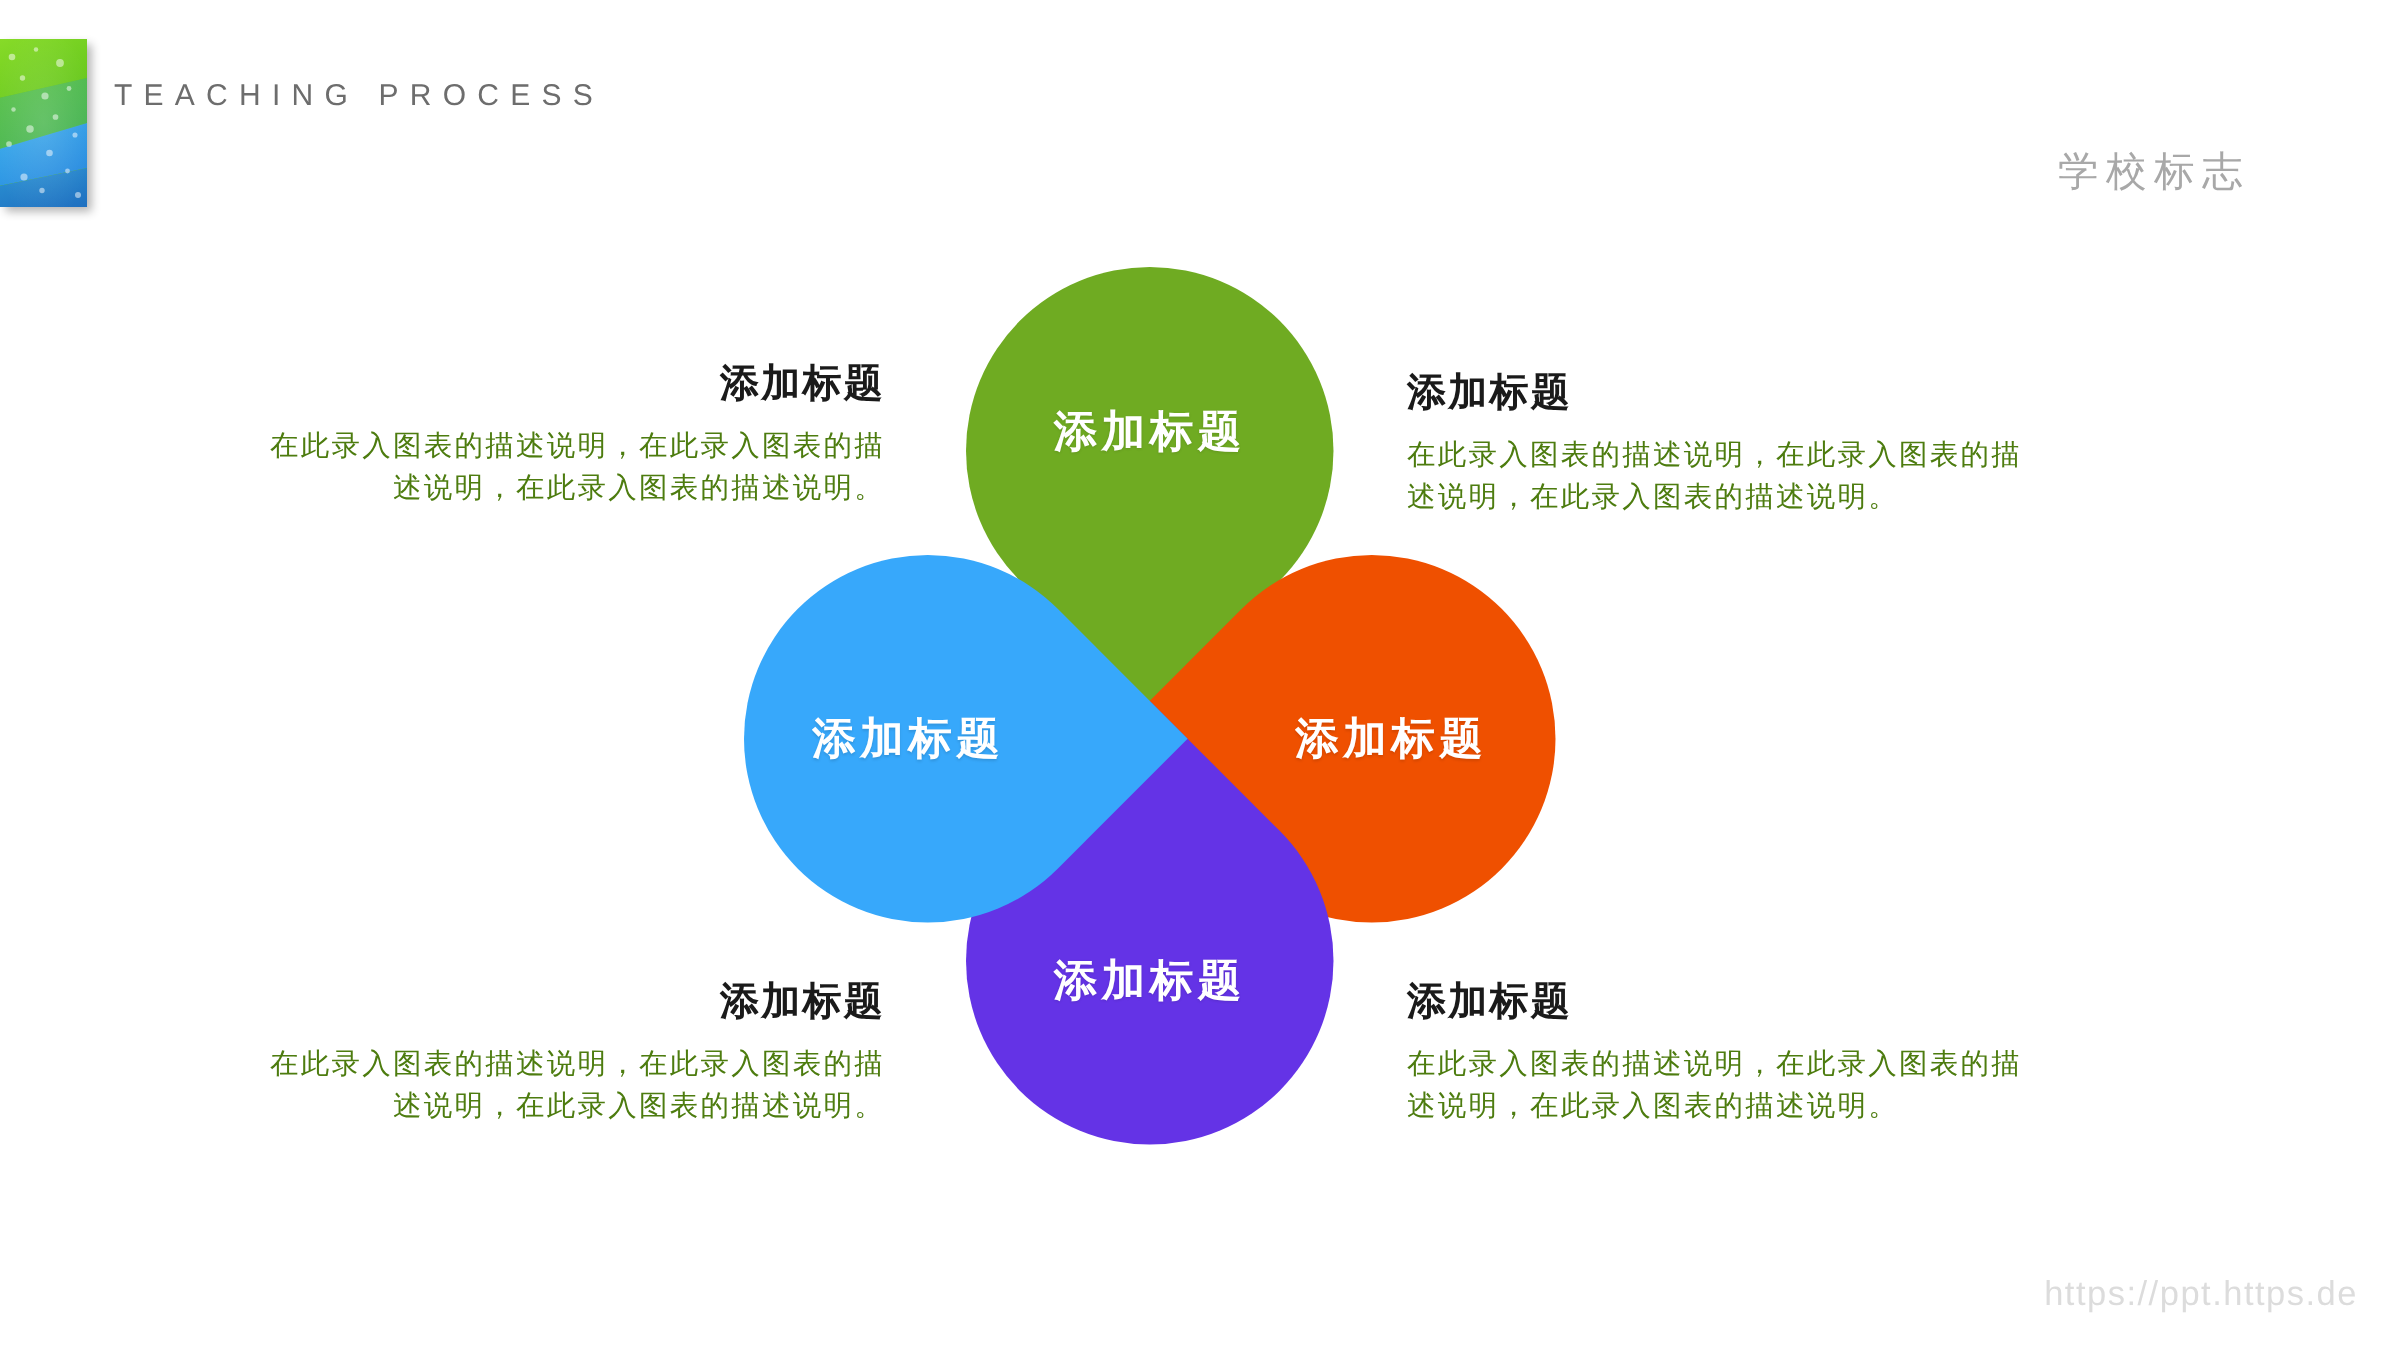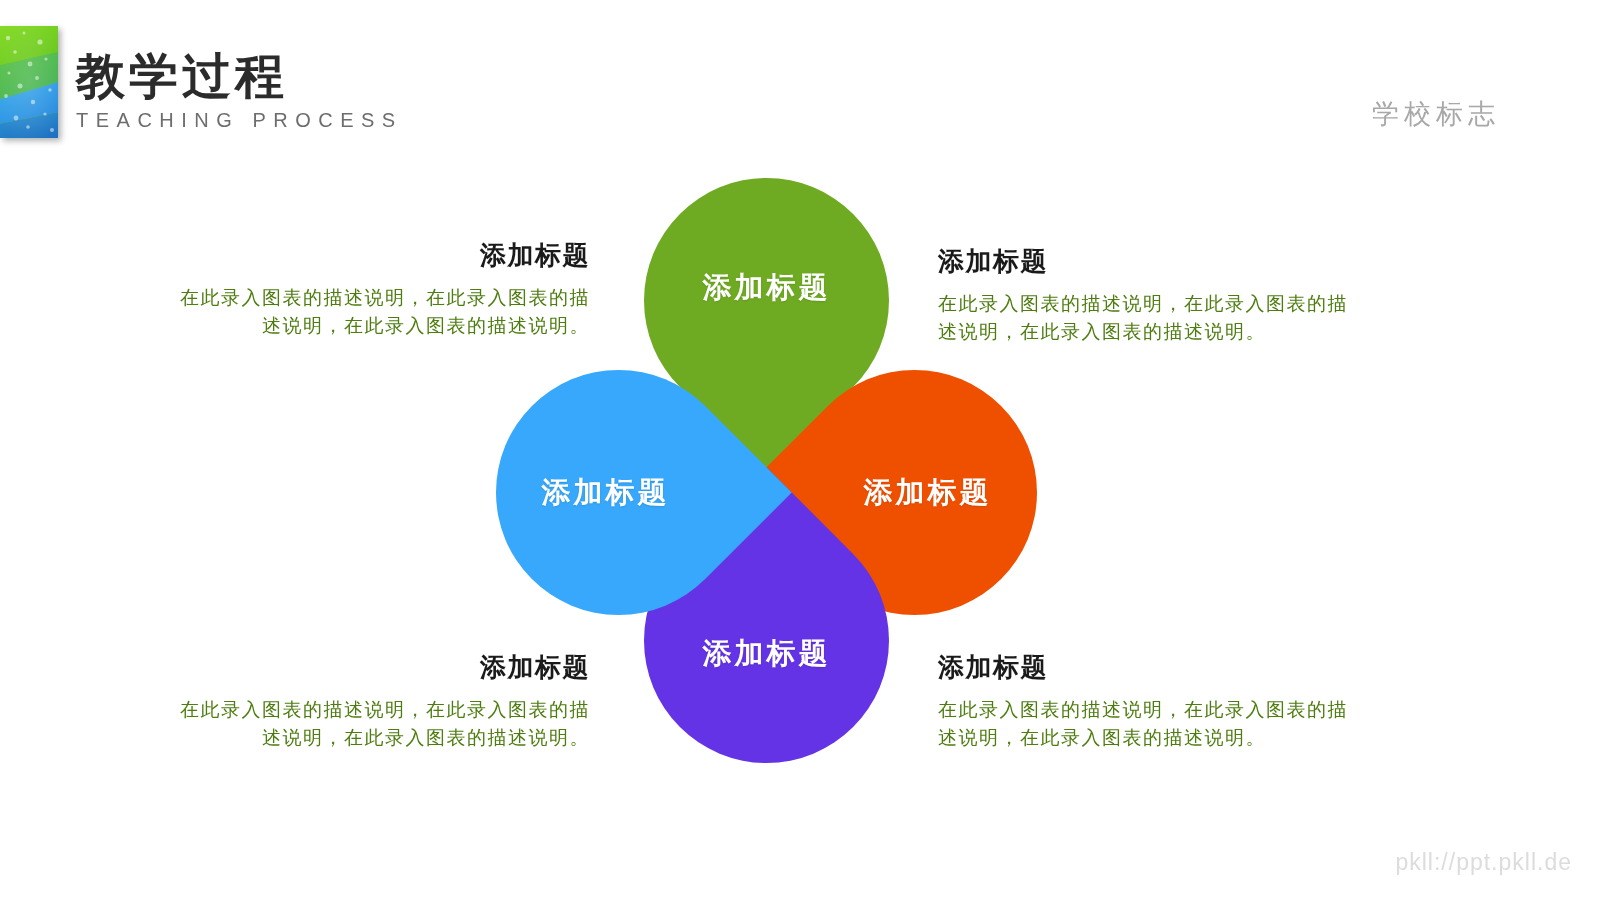--- a/index.html
+++ b/index.html
@@ -233,21 +233,20 @@
         <circle cx="45" cy="88" r="1.6"></circle>
           <circle cx="16" cy="92" r="2.4"></circle>
         <circle cx="28" cy="101" r="1.8"></circle>
           <circle cx="52" cy="104" r="2.0"></circle>
       </g>
       <rect x="0" y="0" width="58" height="112" fill="url(#dots)" opacity="0.25"></rect>
     </svg>
   </div>
 
   <div class="header-title-wrap">
-    <div class="header-title-cn">教学过程</div>
     <div class="header-title-en">TEACHING PROCESS</div>
   </div>
 
   <div class="school-mark">学校标志</div>
 </div>
 
 <div class="flower">
 
   <div class="petal petal-top">
     <div class="petal-shape" style="background:#6FAB22"></div>
@@ -284,13 +283,13 @@
 <div class="text-block text-left block-bl">
   <div class="tb-title">添加标题</div>
   <div class="tb-body">在此录入图表的描述说明，在此录入图表的描述说明，在此录入图表的描述说明。</div>
 </div>
 
 <div class="text-block text-right block-br">
   <div class="tb-title">添加标题</div>
   <div class="tb-body">在此录入图表的描述说明，在此录入图表的描述说明，在此录入图表的描述说明。</div>
 </div>
 
-<div class="watermark">pkll://ppt.pkll.de</div>
+<div class="watermark">https://ppt.https.de</div>
 
 </body></html>

